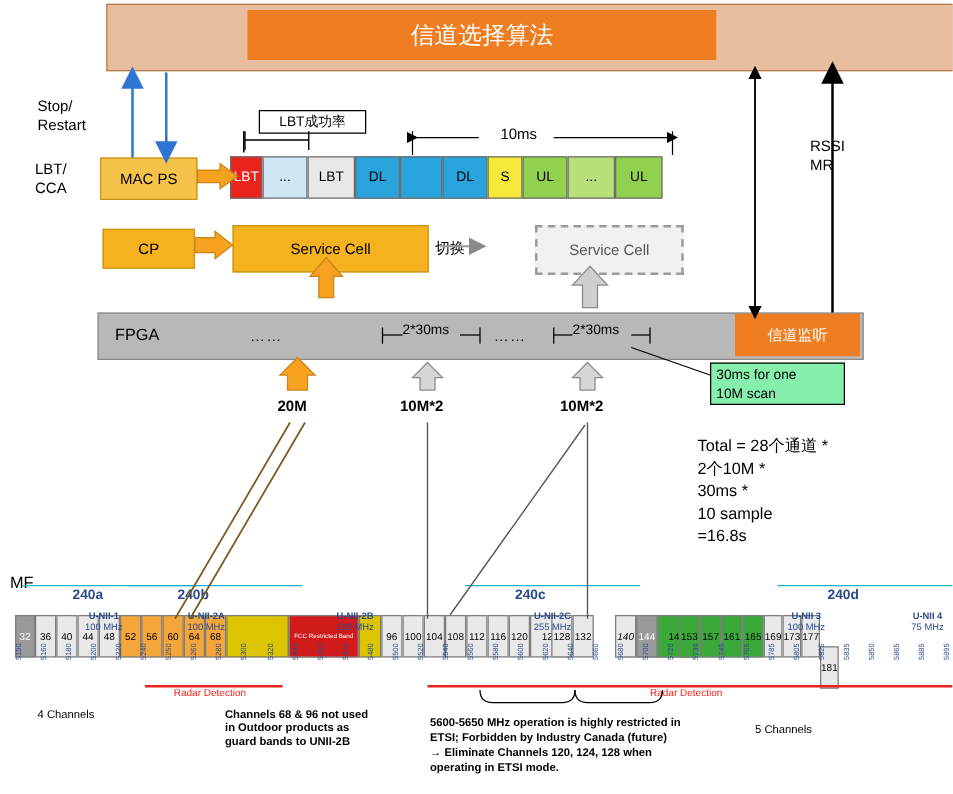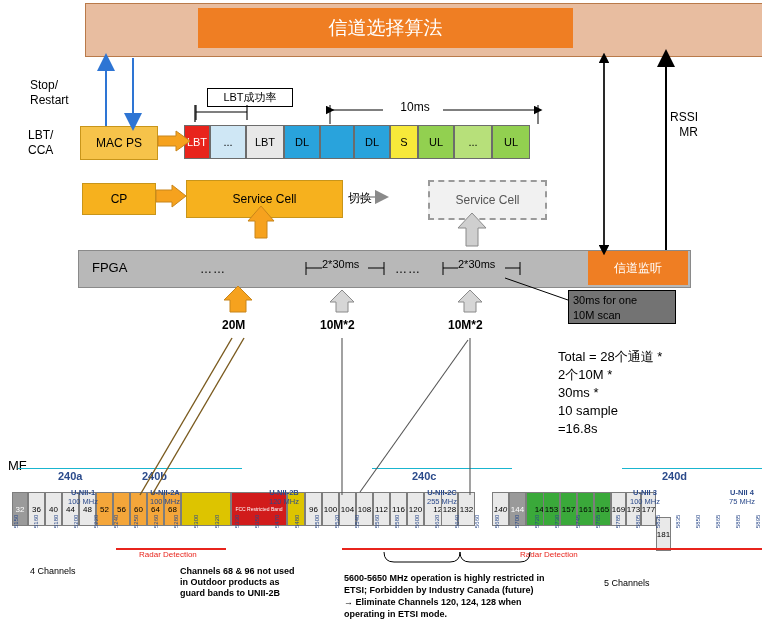--- a/index.html
+++ b/index.html
@@ -12,21 +12,21 @@
   .abs{position:absolute;}
   .ctr{display:flex;align-items:center;justify-content:center;text-align:center;}
 
   
   #algo-outer{left:85px;top:3px;width:676px;height:52px;background:#e8bda0;border:1px solid #b97a4a;}
   #algo-inner{left:198px;top:8px;width:375px;height:40px;background:#ef7e23;color:#fff;font-size:19px;}
 
   
   #stop-restart{left:30px;top:78px;width:70px;font-size:12px;line-height:15px;}
   #lbt-cca{left:28px;top:128px;width:56px;font-size:12px;line-height:15px;}
-  #rssi-mr{left:648px;top:110px;width:50px;font-size:12px;line-height:15px;text-align:right;}
+  #rssi-mr{left:648px;top:110px;width:50px;font-size:12px;line-height:15px;}
 
   
   #mac-ps{left:80px;top:126px;width:76px;height:32px;background:#f6c34a;border:1px solid #c8951a;font-size:12px;}
 
   
   #lbt-succ{left:207px;top:88px;width:84px;height:17px;border:1px solid #000;background:#fff;font-size:11px;}
   #tenms{left:390px;top:100px;width:50px;font-size:12px;background:#fff;}
 
   
   .frame{position:absolute;top:125px;height:34px;border:1px solid #6c6c6c;font-size:11px;display:flex;align-items:center;justify-content:center;box-sizing:border-box;}
@@ -44,21 +44,21 @@
   #dots1{left:200px;top:262px;font-size:12px;letter-spacing:1px;}
   #dots2{left:395px;top:262px;font-size:12px;letter-spacing:1px;}
   #t30a{left:322px;top:258px;font-size:11px;}
   #t30b{left:458px;top:258px;font-size:11px;}
 
   
   #lab20{left:222px;top:318px;width:40px;font-size:12px;font-weight:bold;}
   #lab10a{left:320px;top:318px;width:48px;font-size:12px;font-weight:bold;}
   #lab10b{left:448px;top:318px;width:48px;font-size:12px;font-weight:bold;}
 
-  #scanbox{left:568px;top:290px;width:108px;height:34px;border:1px solid #000;background:#737373;font-size:11px;line-height:15px;padding:2px 4px;box-sizing:border-box;}
+  #scanbox{left:568px;top:290px;width:108px;height:34px;border:1px solid #000;background:#86efac;font-size:11px;line-height:15px;padding:2px 4px;box-sizing:border-box;}
 
   
   #total{left:558px;top:348px;width:200px;font-size:13px;line-height:18px;}
 
   
   #mf{left:8px;top:458px;font-size:13px;}
 
   
   #spec{left:12px;top:492px;width:742px;height:34px;}
   .ch{position:absolute;top:0;height:34px;box-sizing:border-box;border:1px solid #7d7d7d;font-size:8px;display:flex;align-items:center;justify-content:center;color:#000;}

